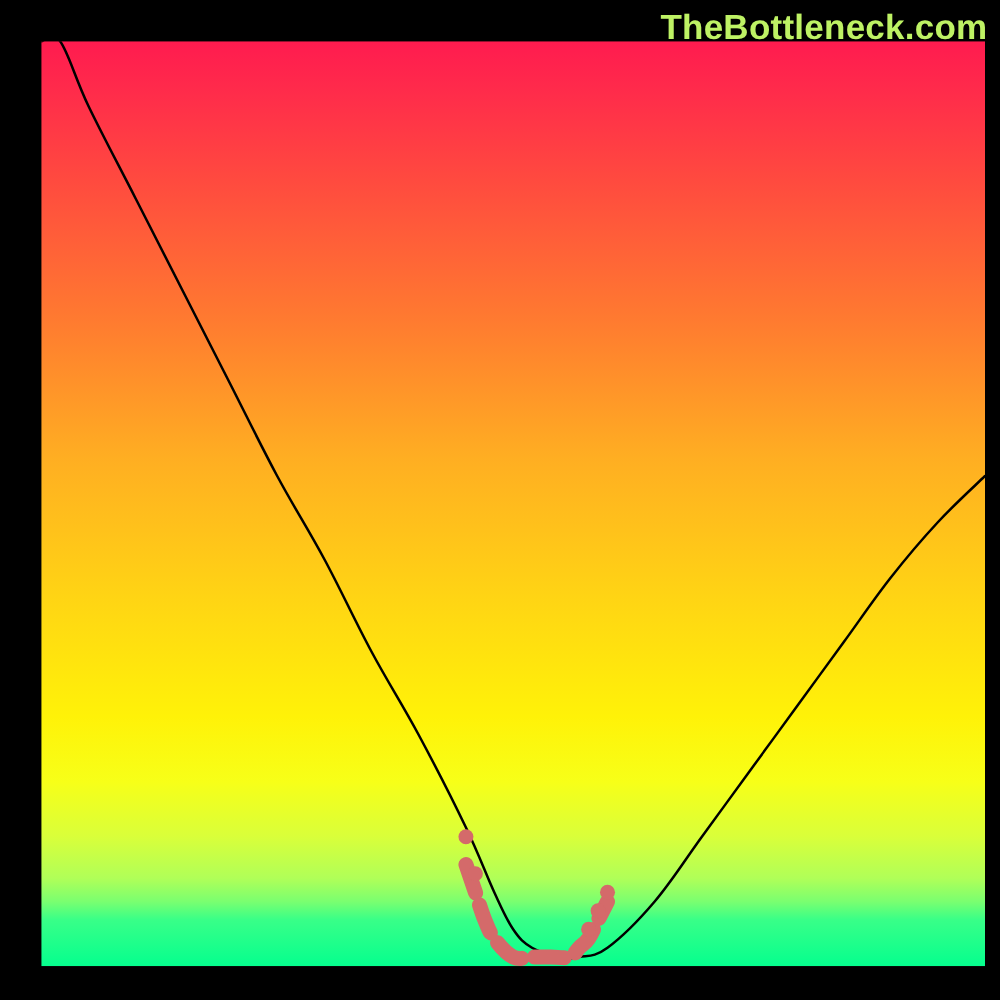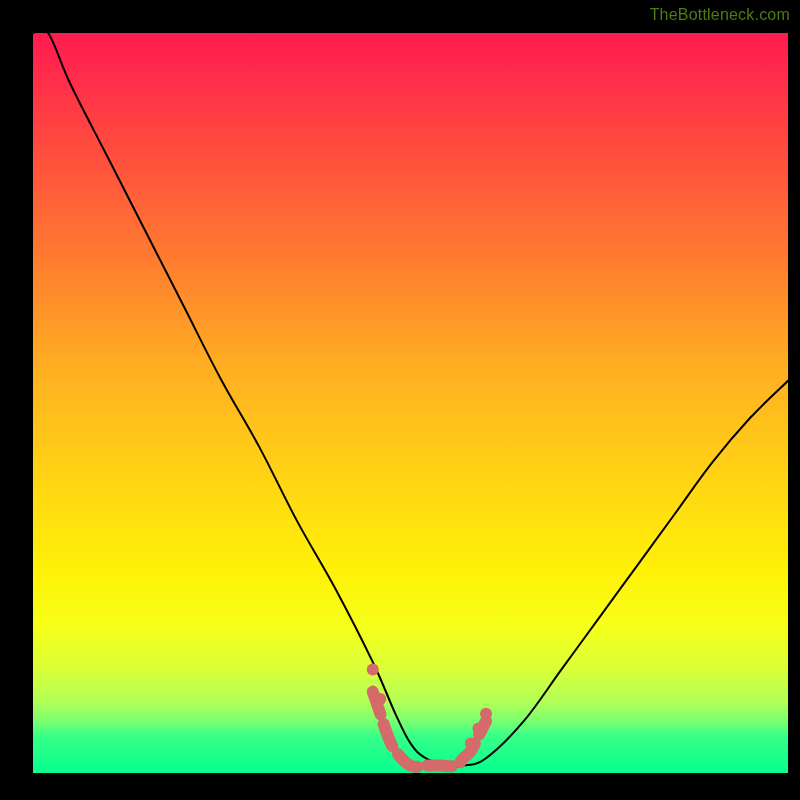--- a/index.html
+++ b/index.html
@@ -14,23 +14,23 @@
   .chart-wrap {
     position: relative;
     width: 800px;
     height: 800px;
     background: #000;
   }
   .attribution {
     position: absolute;
     top: 6px;
     right: 10px;
-    color: #4d7c0f;
-    font-size: 16px;
-    font-weight: 400;
+    color: #bef264;
+    font-size: 28px;
+    font-weight: 700;
     letter-spacing: 0.2px;
     z-index: 5;
   }
   svg {
     position: absolute;
     top: 0;
     left: 0;
   }
 </style>
 </head>

